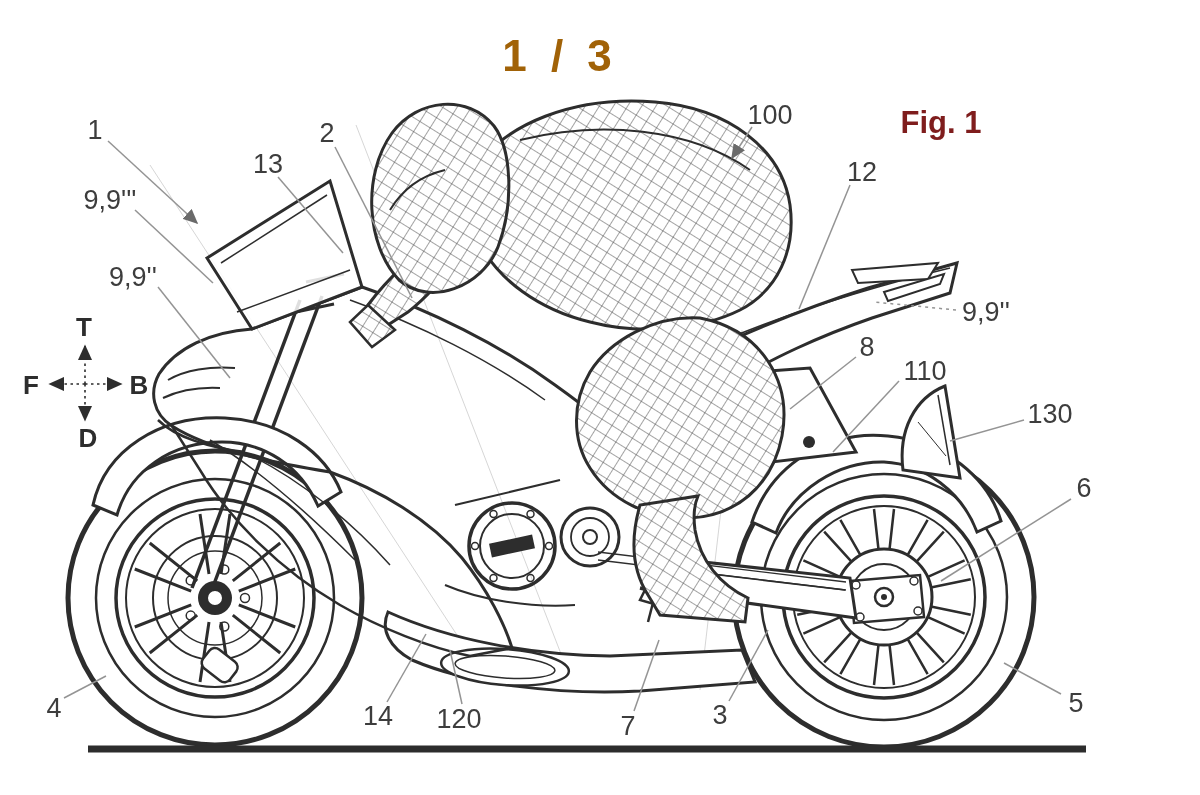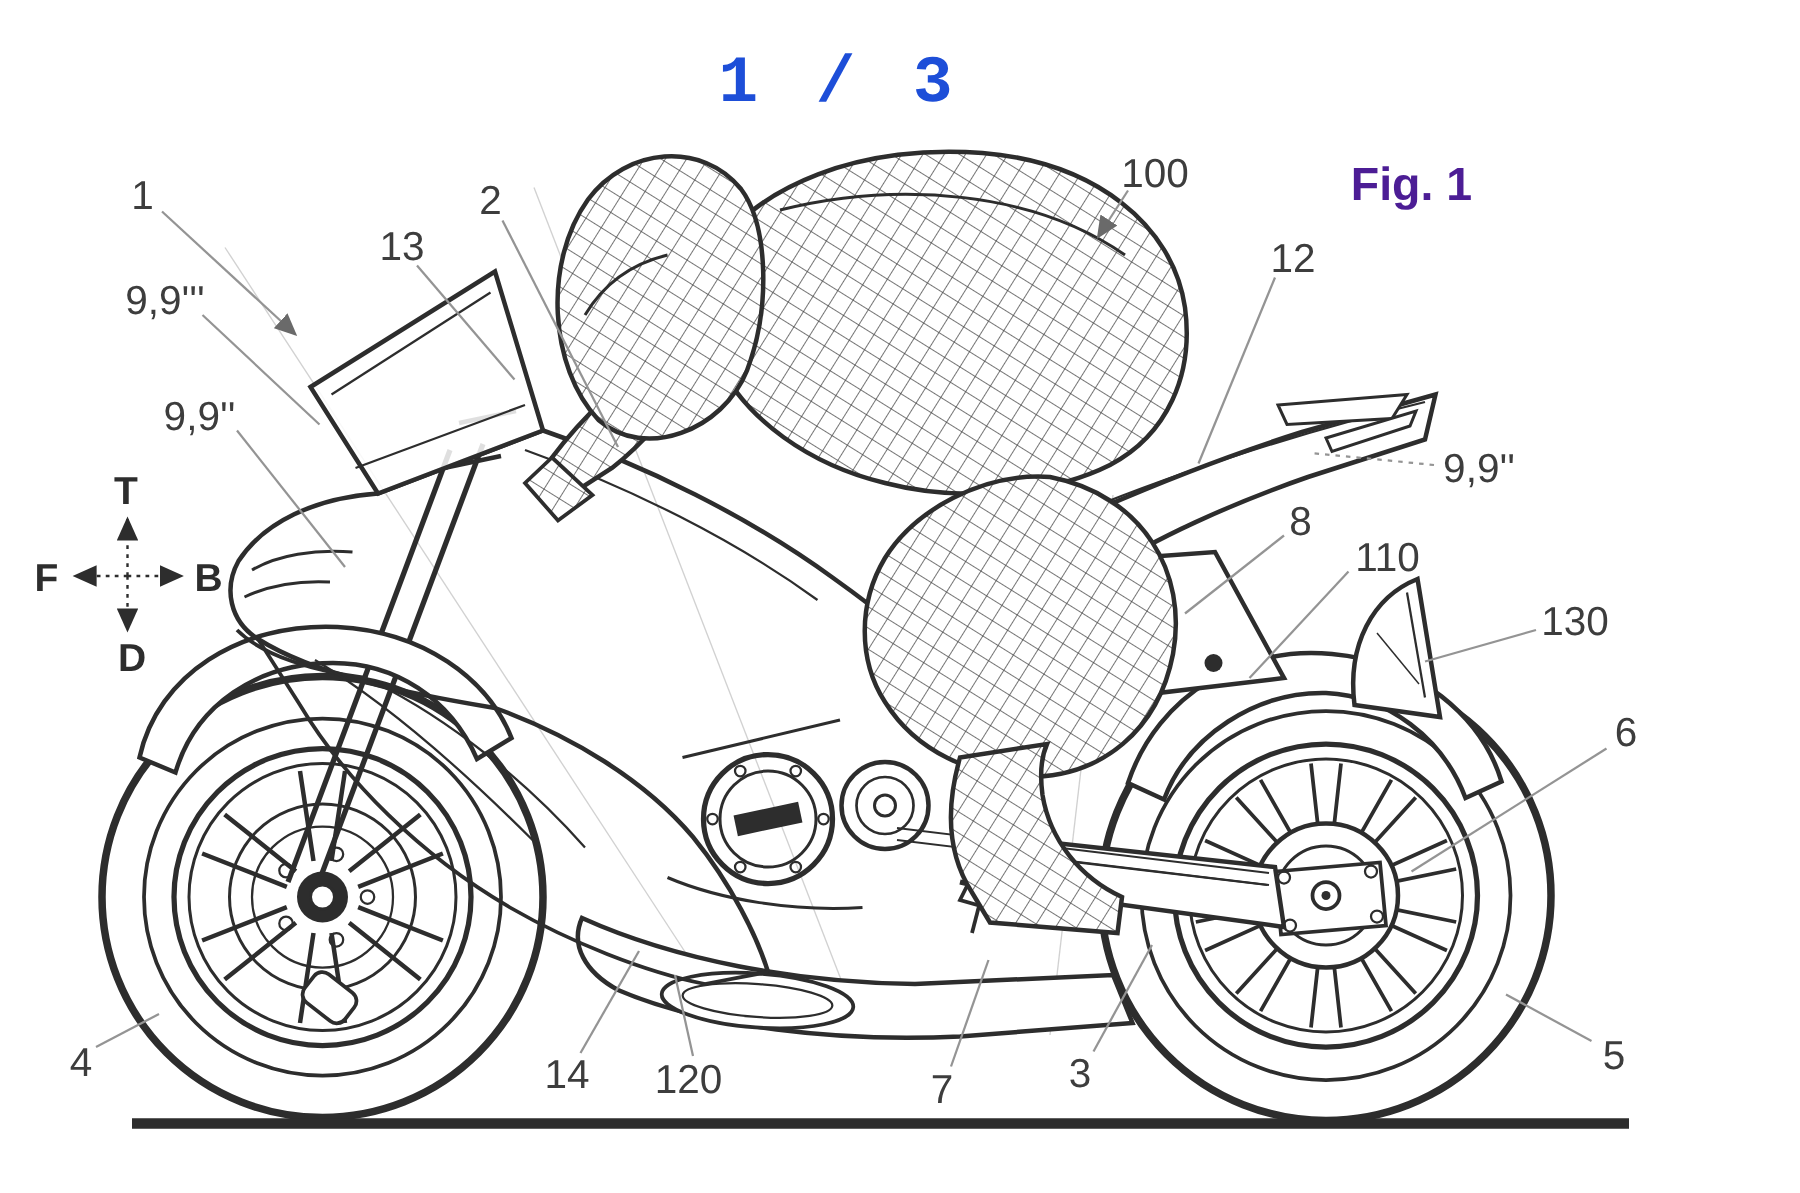--- a/index.html
+++ b/index.html
@@ -1,21 +1,21 @@
 <!DOCTYPE html>
 <html><head>
 <meta charset="utf-8">
 <style>
   html,body{margin:0;padding:0;background:#fff;}
   .stage{position:relative;width:1200px;height:795px;background:#ffffff;overflow:hidden;
          font-family:"Liberation Sans",sans-serif;}
   .page-indicator{position:absolute;left:560px;top:56px;transform:translate(-50%,-50%);
-         font-size:44px;font-weight:bold;letter-spacing:6px;color:#1d4ed8;white-space:nowrap;font-family:Liberation Mono, monospace;}
+         font-size:44px;font-weight:bold;letter-spacing:6px;color:#a16207;white-space:nowrap;}
   .fig-label{position:absolute;left:941px;top:123px;transform:translate(-50%,-50%);
-         font-size:31px;font-weight:bold;color:#4c1d95;white-space:nowrap;}
+         font-size:31px;font-weight:bold;color:#7f1d1d;white-space:nowrap;}
   svg{position:absolute;left:0;top:0;}
   svg text.ref{font-family:"Liberation Sans",sans-serif;font-size:27px;fill:#3d3d3d;}
   svg text.axis{font-family:"Liberation Sans",sans-serif;font-size:26px;font-weight:bold;fill:#2d2d2d;}
 </style>
 </head>
 <body>
 
 <div class="stage">
 
   <div class="page-indicator">1 / 3</div>

